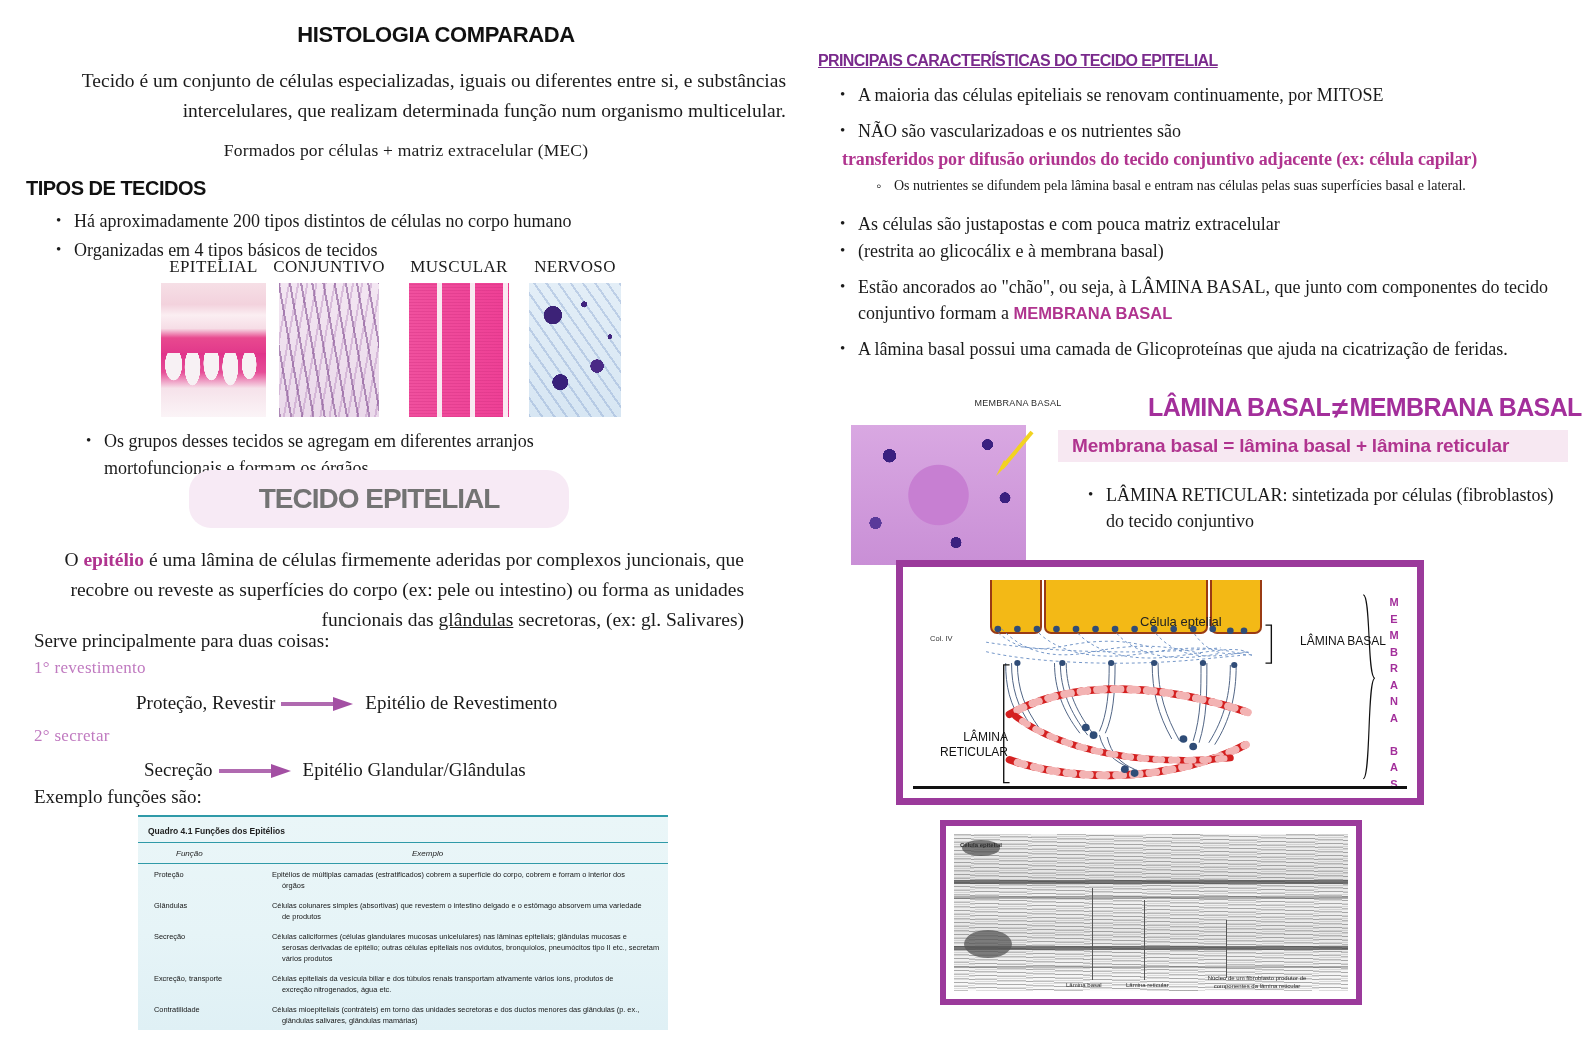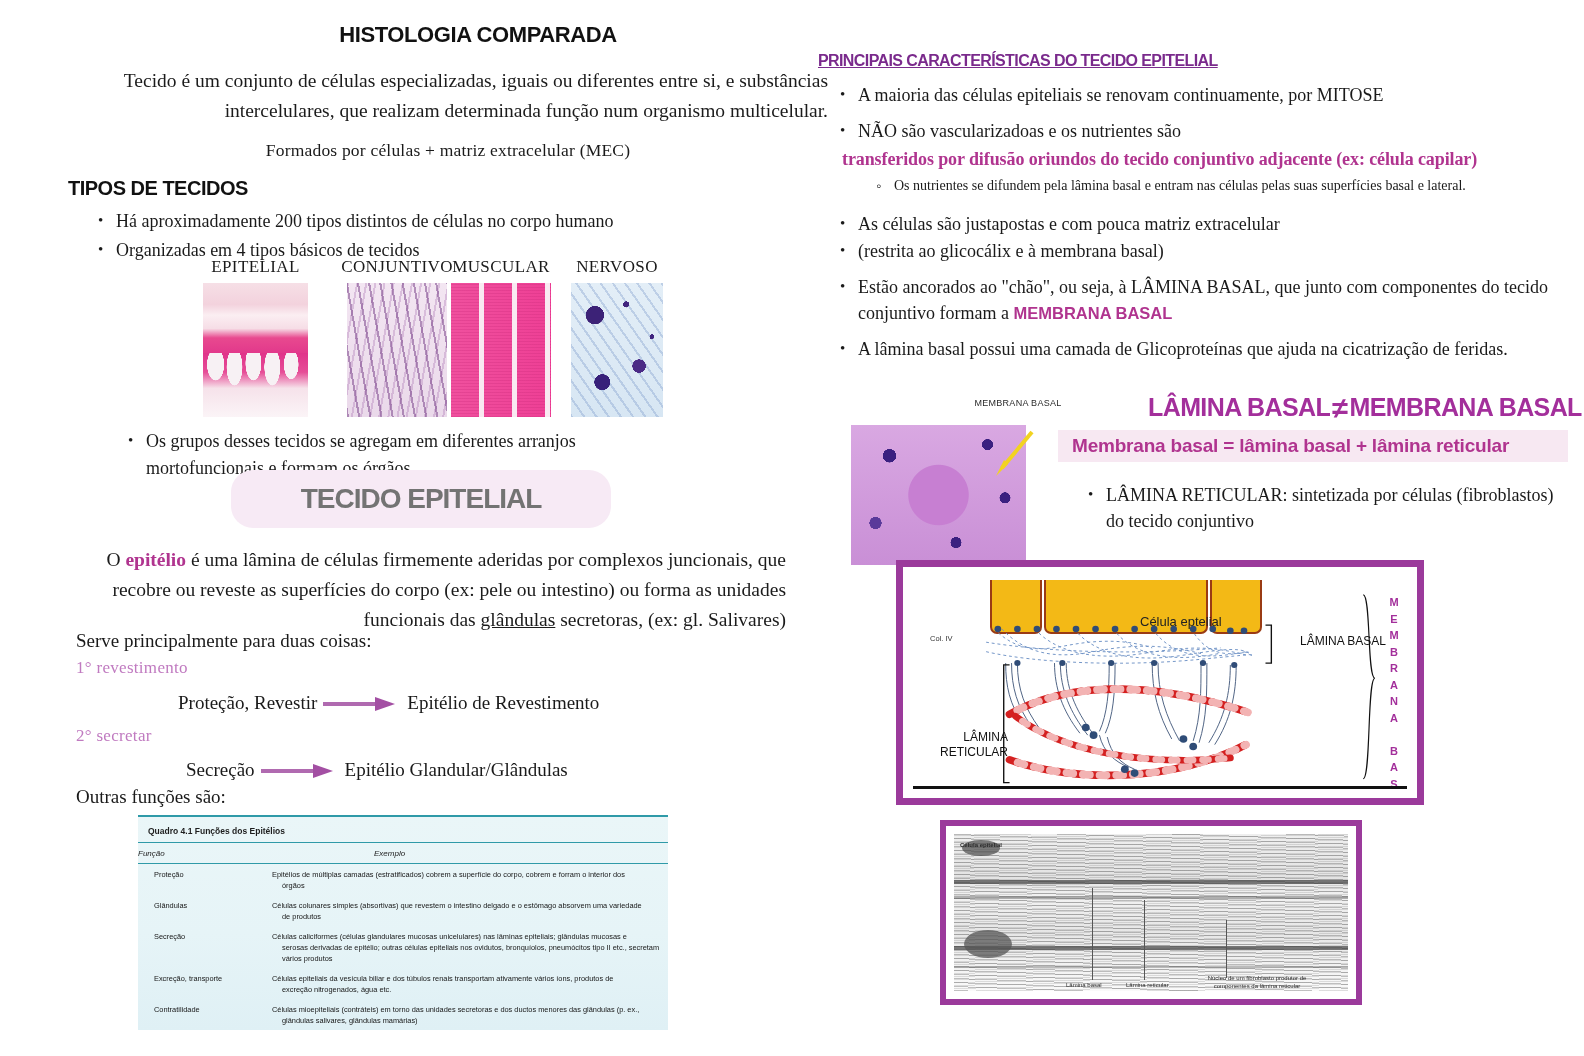--- a/index.html
+++ b/index.html
@@ -7,21 +7,21 @@
     width:1584px;height:1056px;
     background:#ffffff;
     font-family:"Liberation Serif", serif;
     color:#1a1a1a;
     overflow:hidden;
     position:relative;
   }
   .page{position:relative;width:1584px;height:1056px;}
 
   
-  .col-left{position:absolute;left:26px;top:0;width:760px;height:1056px;margin-left:42px;}
+  .col-left{position:absolute;left:26px;top:0;width:760px;height:1056px;}
 
   .main-title{
     font-family:"Liberation Sans", sans-serif;
     font-weight:bold;
     font-size:22px;
     letter-spacing:-0.4px;
     text-align:center;
     margin:22px 0 0 0;
     padding-left:60px;
     color:#111;
@@ -155,21 +155,21 @@
     overflow:hidden;
   }
   .q-title{
     font-size:8.5px;font-weight:bold;color:#1d1d1d;padding:9px 0 6px 10px;
     border-bottom:1px solid #2f9aa8;
   }
   .q-head{
     display:flex;font-style:italic;font-size:8px;color:#222;
     padding:6px 0 5px 0;border-bottom:1px solid #2f9aa8;
   }
-  .q-head .c1{width:118px;}
+  .q-head .c1{width:118px;margin-left:38px;}
   .q-head .c2{flex:1;text-align:left;padding-left:118px;}
   .q-row{display:flex;font-size:7.4px;line-height:11px;color:#161616;padding:5px 8px 4px 6px;}
   .q-row .c1{width:118px;padding-left:10px;}
   .q-row .c2{flex:1;}
   .q-row .c2 .ind{display:block;padding-left:10px;}
   .q-topline{height:2px;background:#2f9aa8;margin:0;}
 
   
   .col-right{position:absolute;left:818px;top:0;width:745px;height:1056px;}
 
@@ -294,21 +294,21 @@
     <ul class="bl">
       <li>Há aproximadamente 200 tipos distintos de células no corpo humano</li>
       <li>Organizadas em 4 tipos básicos de tecidos</li>
     </ul>
 
     <div class="tissues">
       <div class="tis" style="left:0px;width:105px;">
         <div class="cap">EPITELIAL</div>
         <div class="img t-epi"></div>
       </div>
-      <div class="tis" style="left:144px;width:100px;">
+      <div class="tis" style="left:118px;width:100px;">
         <div class="cap">CONJUNTIVO</div>
         <div class="img t-con"></div>
       </div>
       <div class="tis" style="left:248px;width:100px;">
         <div class="cap">MUSCULAR</div>
         <div class="img t-mus"></div>
       </div>
       <div class="tis" style="left:368px;width:92px;">
         <div class="cap">NERVOSO</div>
         <div class="img t-ner"></div>
@@ -344,21 +344,21 @@
 
     <div class="arrow-row" style="position:absolute;left:118px;top:753px;">
       <span class="lbl">Secreção</span>
       <span class="arrow">
           <i class="shaft" style="font-style:normal;"></i>
           <i class="head" style="font-style:normal;"></i>
         </span>
       <span class="lbl">Epitélio Glandular/Glândulas</span>
     </div>
 
-    <div style="position:absolute;left:8px;top:786px;font-size:19px;">Outras funções são:</div>
+    <div style="position:absolute;left:8px;top:786px;font-size:19px;">Exemplo funções são:</div>
   </div>
 
   <div class="quadro">
     <div class="q-topline"></div>
     <div class="q-title">Quadro 4.1 Funções dos Epitélios</div>
     <div class="q-head">
       <div class="c1">Função</div>
       <div class="c2">Exemplo</div>
     </div>
 

